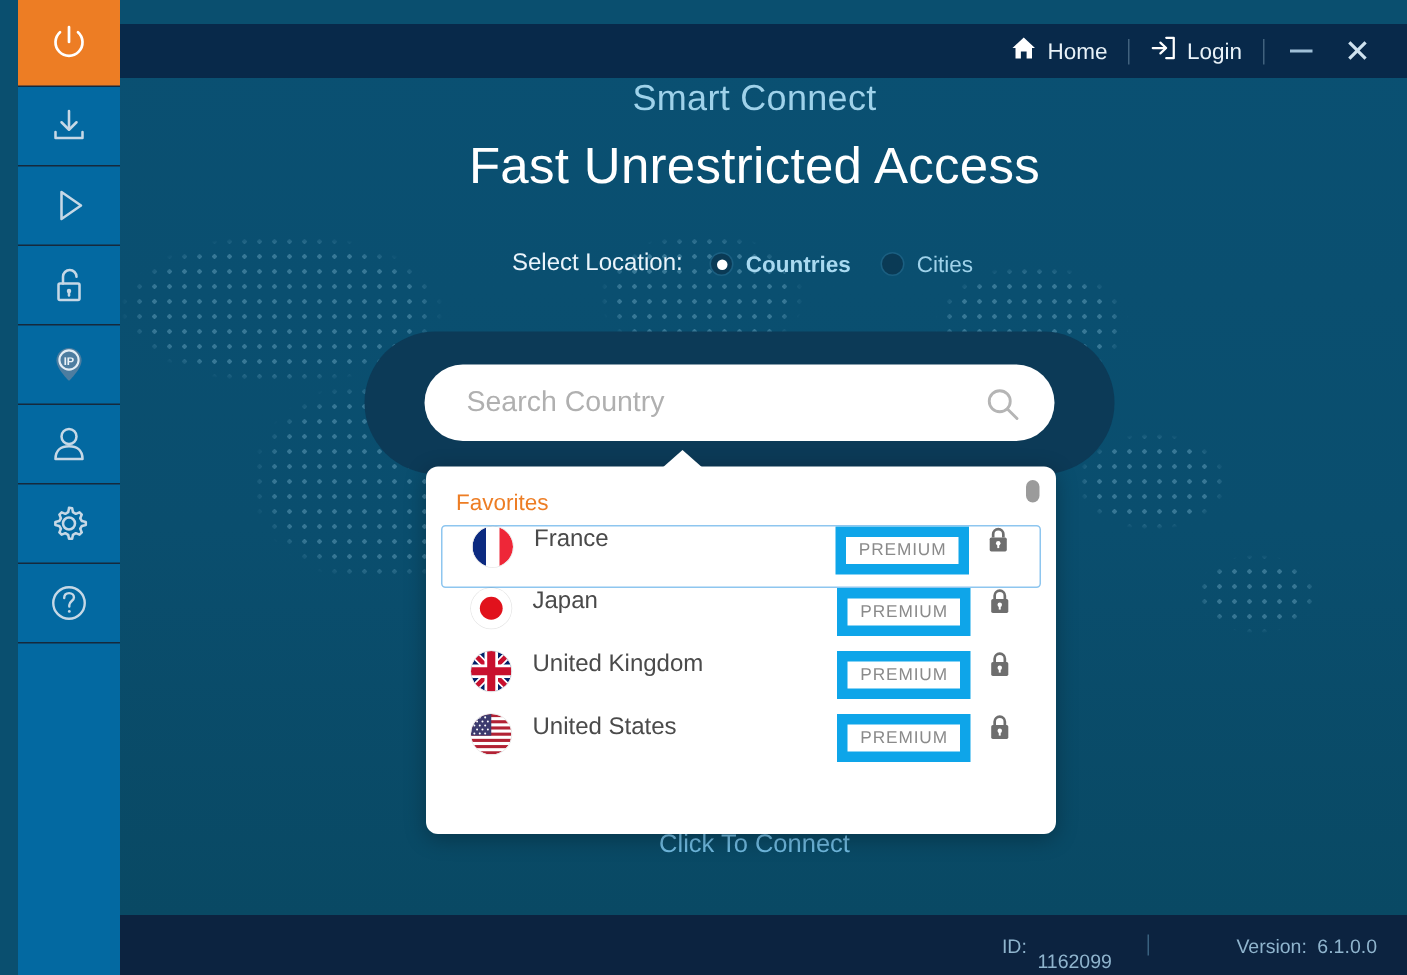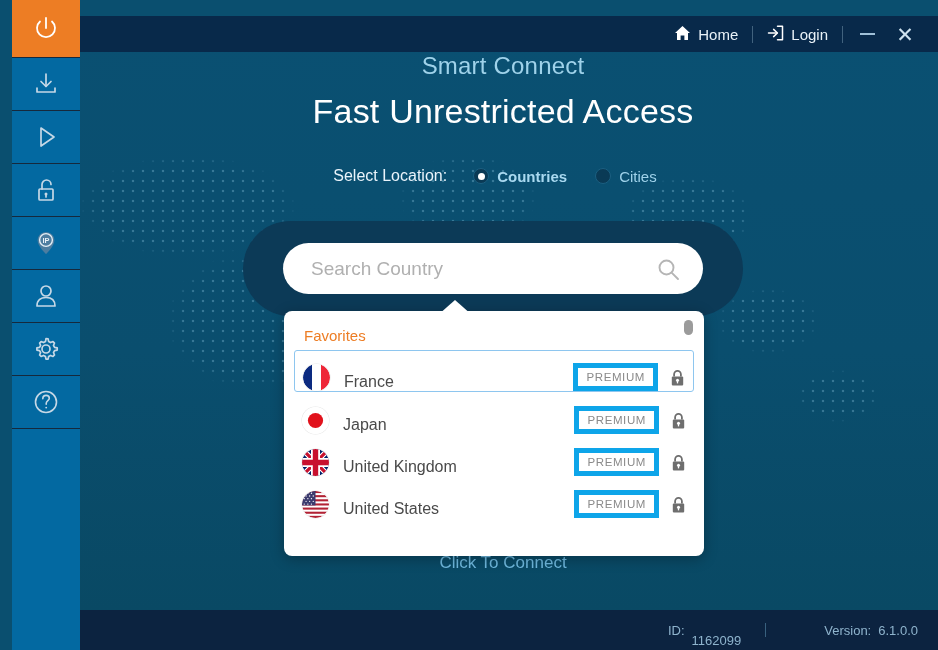--- a/index.html
+++ b/index.html
@@ -101,21 +101,21 @@
   }
   #headline {
     position: absolute; top: 56px; width: 870px;
     text-align: center;
     color: #ffffff; font-size: 34px; font-weight: 400;
     letter-spacing: .2px;
   }
 
   #loc-row {
     position: absolute; top: 131px; width: 870px;
-    display: flex; align-items: center; justify-content: center; gap: 12px;
+    display: flex; align-items: center; justify-content: center; gap: 4px;
     font-size: 16px;
   }
   #loc-label { color: #eaf4fb; margin-right: 14px; }
   .radio-opt { display: flex; align-items: center; gap: 8px; cursor: pointer; margin-right: 16px;}
   .radio-dot {
     width: 16px; height: 16px; border-radius: 50%;
     background: #0a3a55; display: flex; align-items: center; justify-content: center;
     border: 1px solid #1b5f81;
   }
   .radio-dot.on::after {
@@ -163,37 +163,37 @@
     border-left: 17px solid transparent;
     border-right: 17px solid transparent;
     border-bottom: 15px solid #ffffff;
     z-index: 21;
   }
   #fav-label {
     color: #ed7d24; font-size: 15px;
     padding: 16px 0 6px 20px;
   }
   .row {
-    display: flex; align-items: flex-end;
-    height: 42px; margin: 0 10px; padding: 0 8px;
+    display: flex; align-items: flex-start;
+    height: 42px; margin: 0 10px; padding: 0 20px;
     cursor: pointer;
   }
   .row.selected {
     border: 1.5px solid #8ec6ef;
     border-radius: 3px;
     height: 42px;
   }
   .flag {
     width: 27px; height: 27px; border-radius: 50%;
     overflow: hidden; flex: 0 0 27px; margin-right: 14px;
     box-shadow: 0 0 0 .5px rgba(0,0,0,.10);
   }
   .cname { font-size: 16px; color: #4a4a4a; flex: 1; }
   .premium {
-    border: 5px solid #0ea5e9; color: #8a8a8a;
+    border: 7px solid #0ea5e9; color: #8a8a8a;
     font-size: 11.5px; letter-spacing: .6px;
     padding: 3px 8px; margin-right: 12px;
     background: #fff;
   }
   .lock { flex: 0 0 15px; }
   #scroll-thumb {
     position: absolute; right: 11px; top: 9px;
     width: 9px; height: 15px; border-radius: 5px;
     background: #9b9b9b;
     cursor: pointer;

